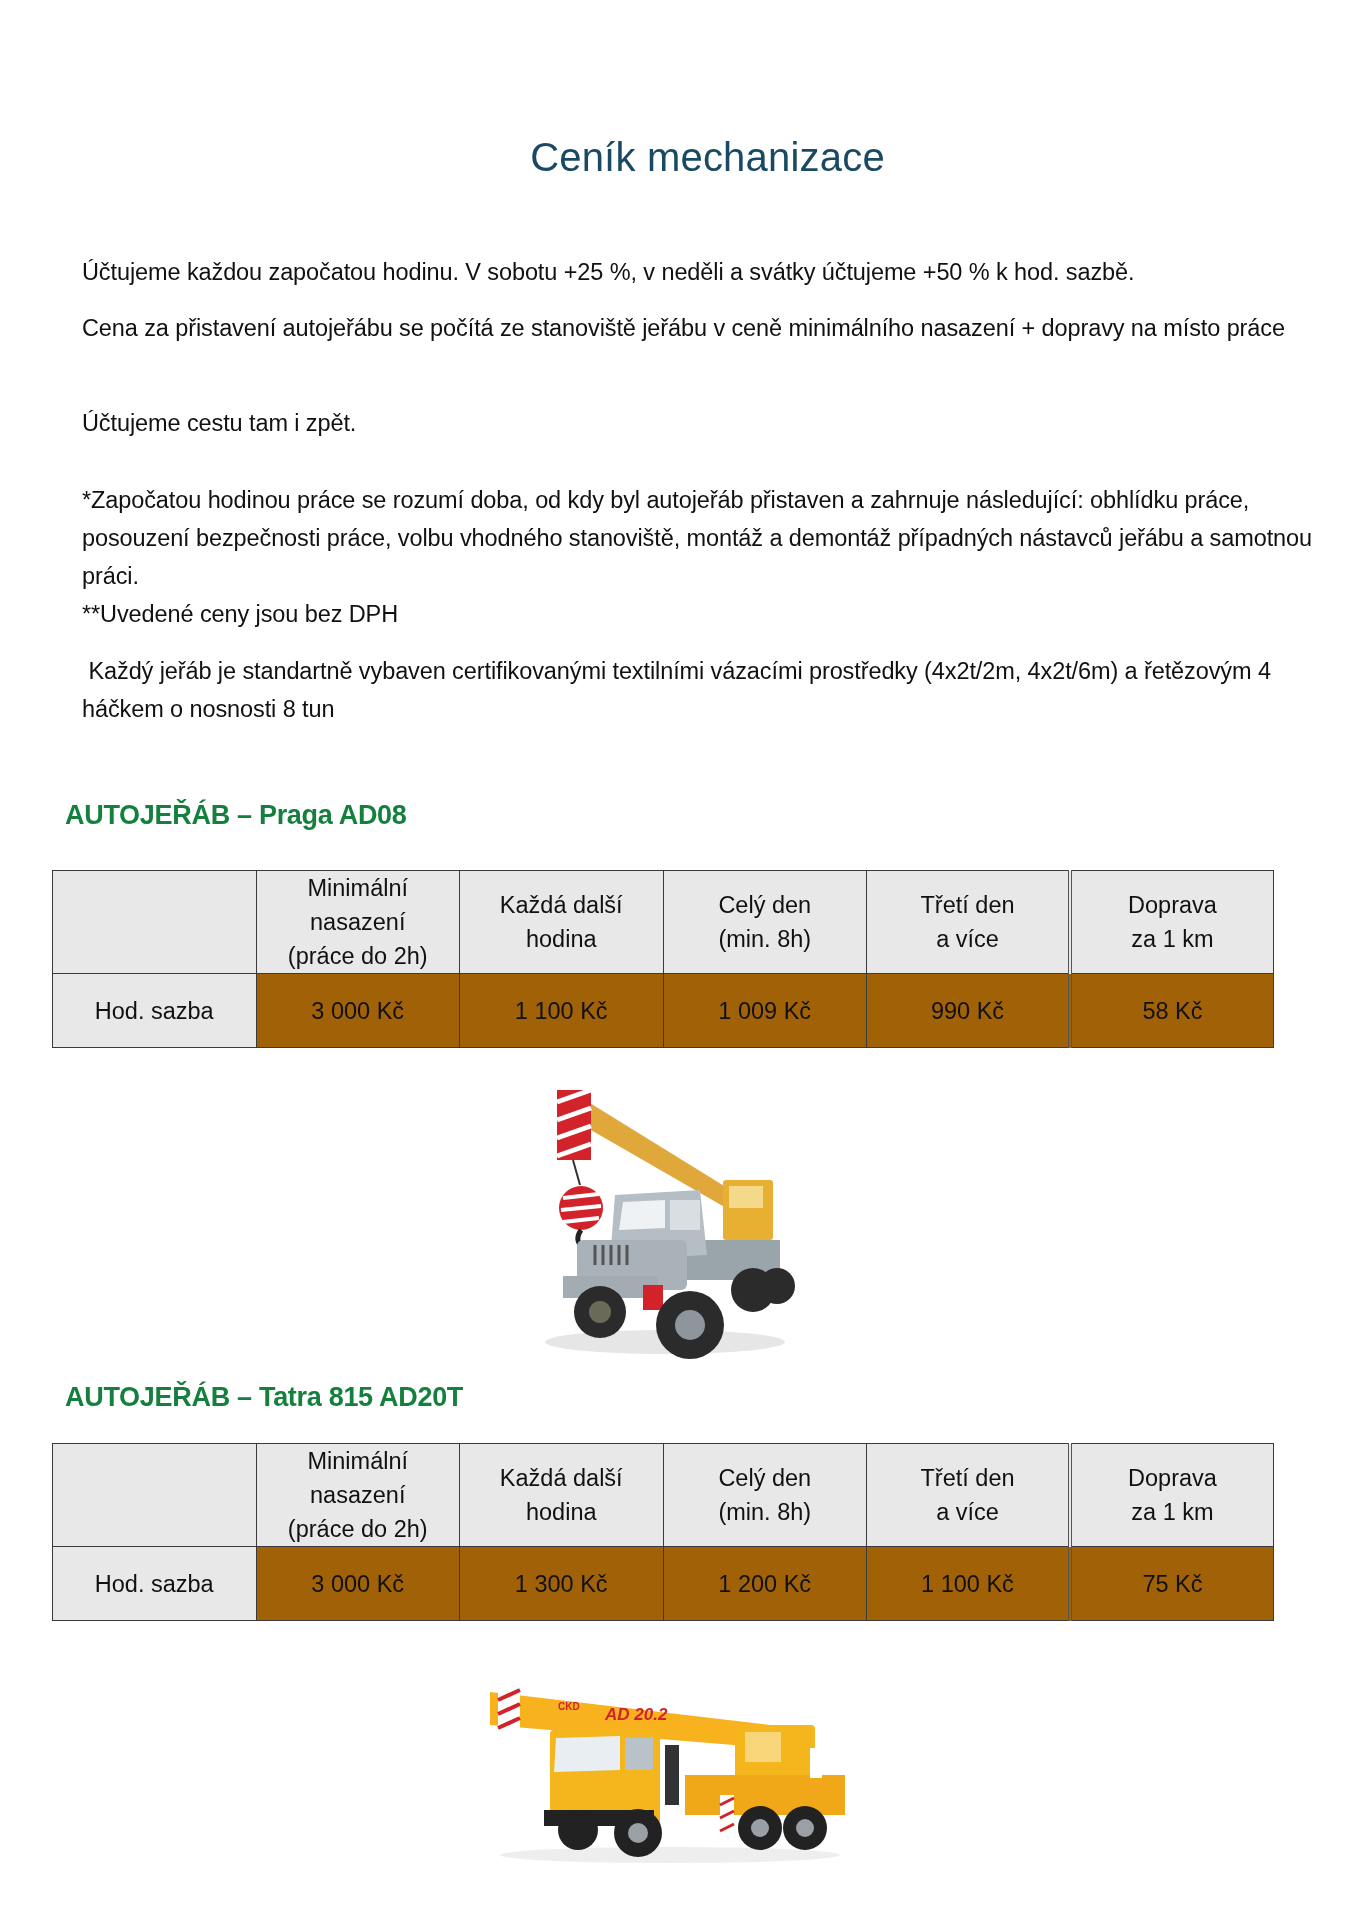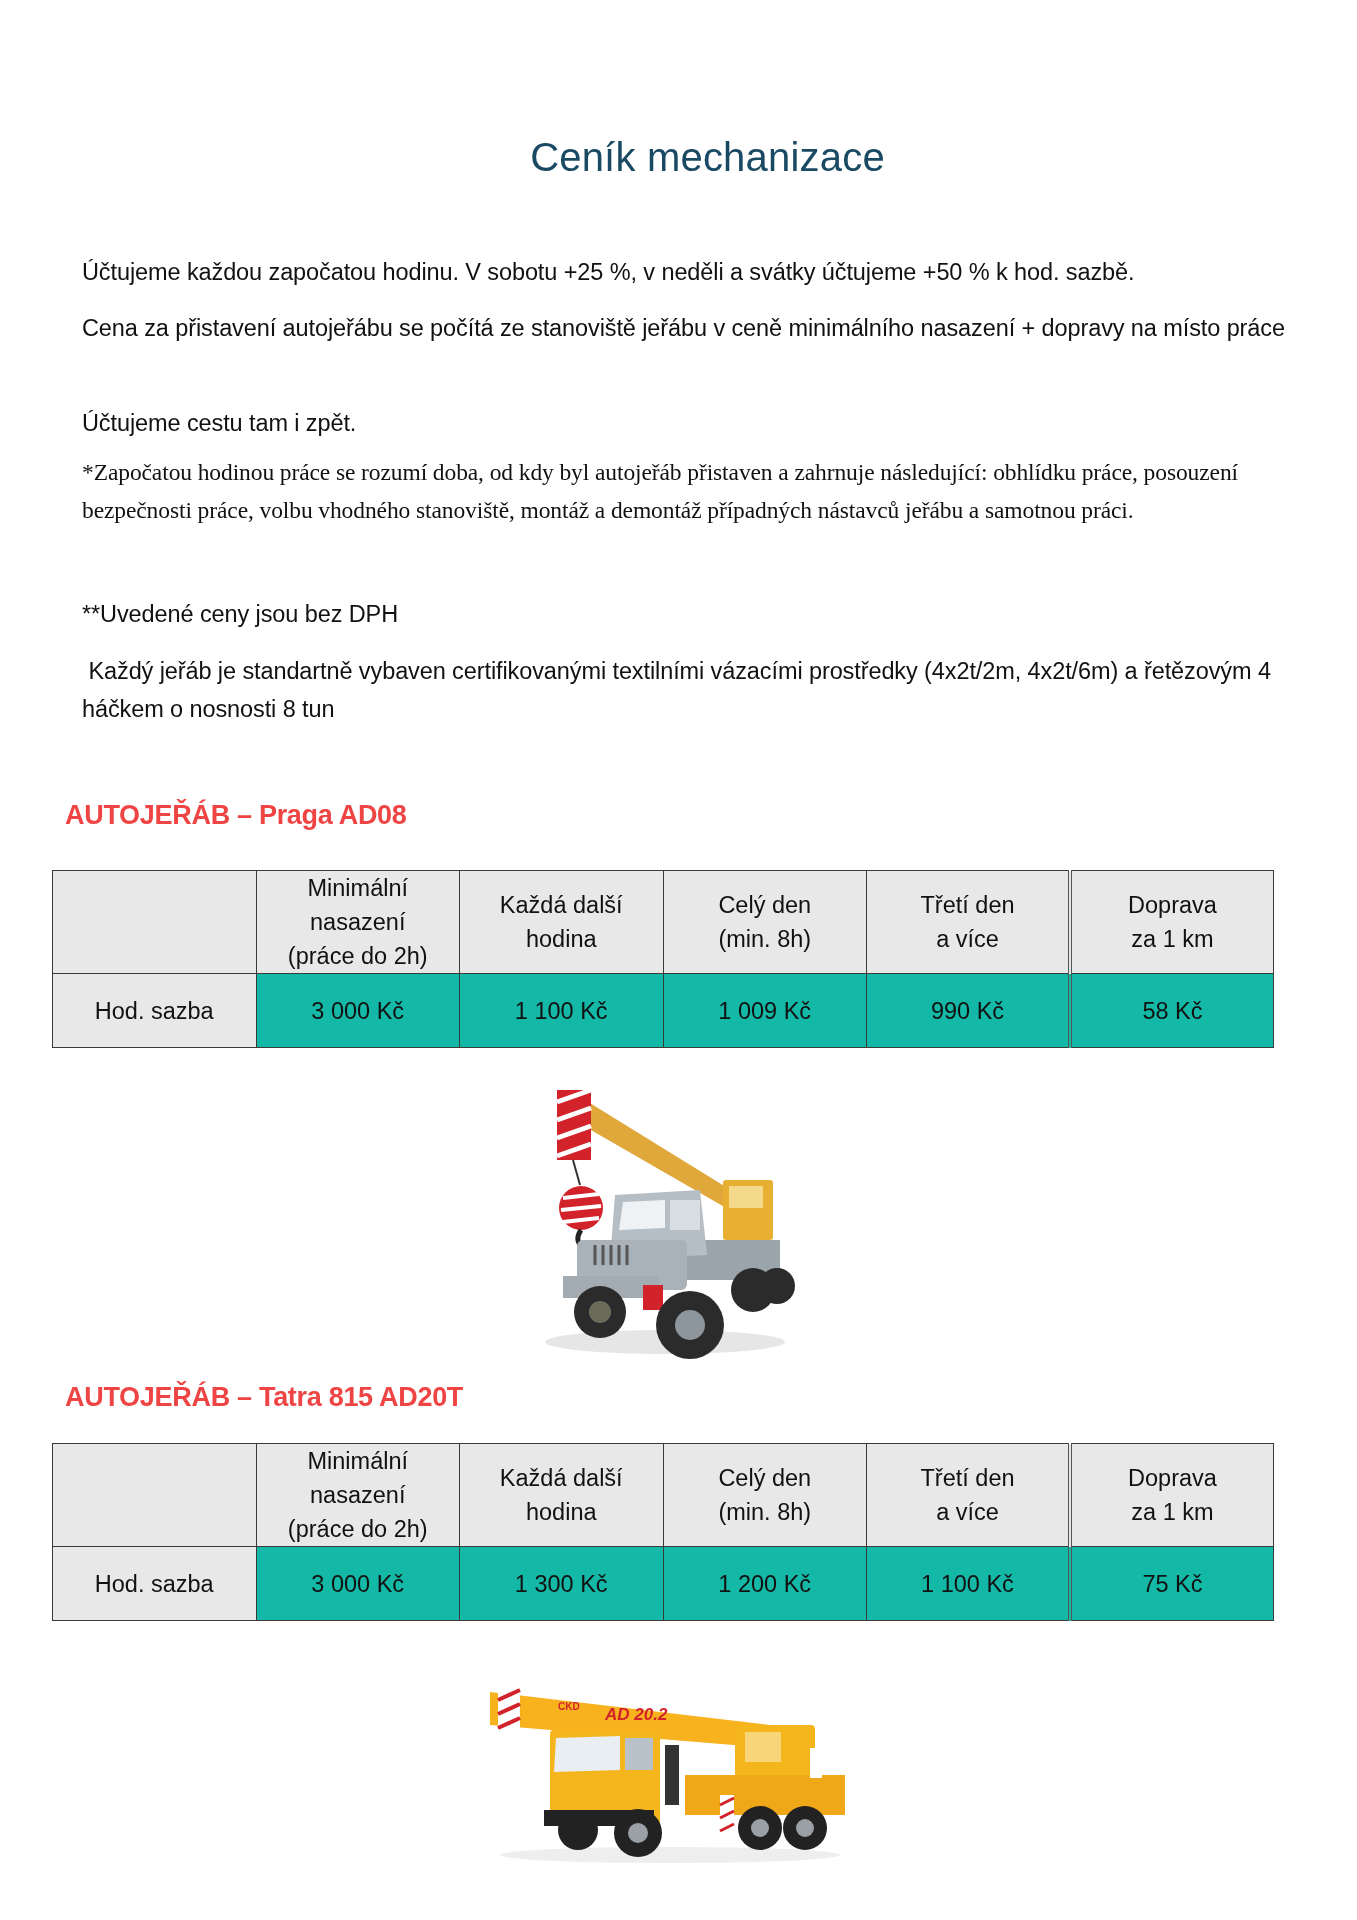--- a/index.html
+++ b/index.html
@@ -13,50 +13,50 @@
       letter-spacing: 0.2px;
       padding-left: 34px;
     }
     .para {
       position: absolute; left: 65px; width: 1240px;
       font-size: 23.5px; line-height: 38px; color: #111111; margin: 17px;
       letter-spacing: -0.1px;
     }
     .section-heading {
       position: absolute; left: 65px; font-size: 27px; font-weight: bold;
-      color: #ef4444; margin: 0; letter-spacing: -0.3px;
+      color: #15803d; margin: 0; letter-spacing: -0.3px;
     }
     table.price-table {
       position: absolute; left: 52px; width: 1222px;
       border-collapse: collapse; table-layout: fixed;
       font-size: 23.5px; color: #111111;
     }
     table.price-table th, table.price-table td {
       border: 1.5px solid #3a3a3a; text-align: center; vertical-align: middle;
       font-weight: normal; padding: 0 4px; line-height: 34px;
     }
     table.price-table thead tr { height: 103px; }
     table.price-table tbody tr { height: 74px; margin-left: 35px; }
     table.price-table th { background: #e8e8e8; }
     table.price-table td.row-label { background: #e8e8e8; }
-    table.price-table td { background: #14b8a6; }
+    table.price-table td { background: #a16207; }
     table.price-table th.last, table.price-table td.last { border-left: 4px double #555; }
     .header-line { display: block; }
     .crane-figure { position: absolute; }
     .crane-figure svg { display: block; }
   </style>
 </head>
 <body>
 
 <h1 class="page-title">Ceník mechanizace</h1>
 
 <p class="para" style="top:236px;">Účtujeme každou započatou hodinu. V sobotu +25 %, v neděli a svátky účtujeme +50 % k hod. sazbě.</p>
 <p class="para" style="top:292px;">Cena za přistavení autojeřábu se počítá ze stanoviště jeřábu v ceně minimálního nasazení + dopravy na místo práce</p>
 <p class="para" style="top:387px;">Účtujeme cestu tam i zpět.</p>
-<p class="para" style="top:436px;font-family:Liberation Serif, serif;">*Započatou hodinou práce se rozumí doba, od kdy byl autojeřáb přistaven a zahrnuje následující: obhlídku práce, posouzení bezpečnosti práce, volbu vhodného stanoviště, montáž a demontáž případných nástavců jeřábu a samotnou práci.</p>
+<p class="para" style="top:464px;">*Započatou hodinou práce se rozumí doba, od kdy byl autojeřáb přistaven a zahrnuje následující: obhlídku práce, posouzení bezpečnosti práce, volbu vhodného stanoviště, montáž a demontáž případných nástavců jeřábu a samotnou práci.</p>
 <p class="para" style="top:578px;">**Uvedené ceny jsou bez DPH</p>
 <p class="para" style="top:635px; white-space: pre-wrap;"> Každý jeřáb je standartně vybaven certifikovanými textilními vázacími prostředky (4x2t/2m, 4x2t/6m) a řetězovým 4 háčkem o nosnosti 8 tun</p>
 
 <h2 class="section-heading" style="top:800px;">AUTOJEŘÁB – Praga AD08</h2>
 
 <table class="price-table" style="top:870px;">
   <thead>
     <tr>
       <th></th>
       <th>

